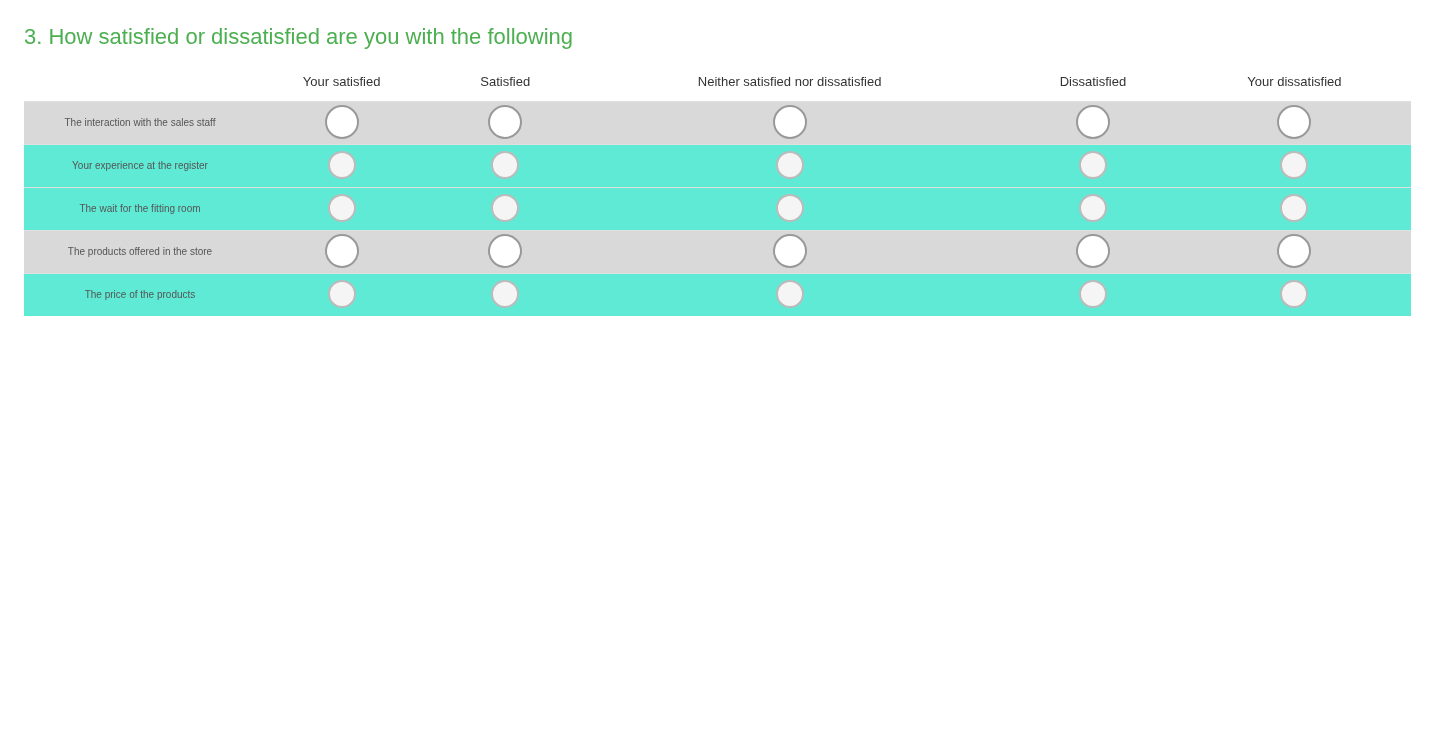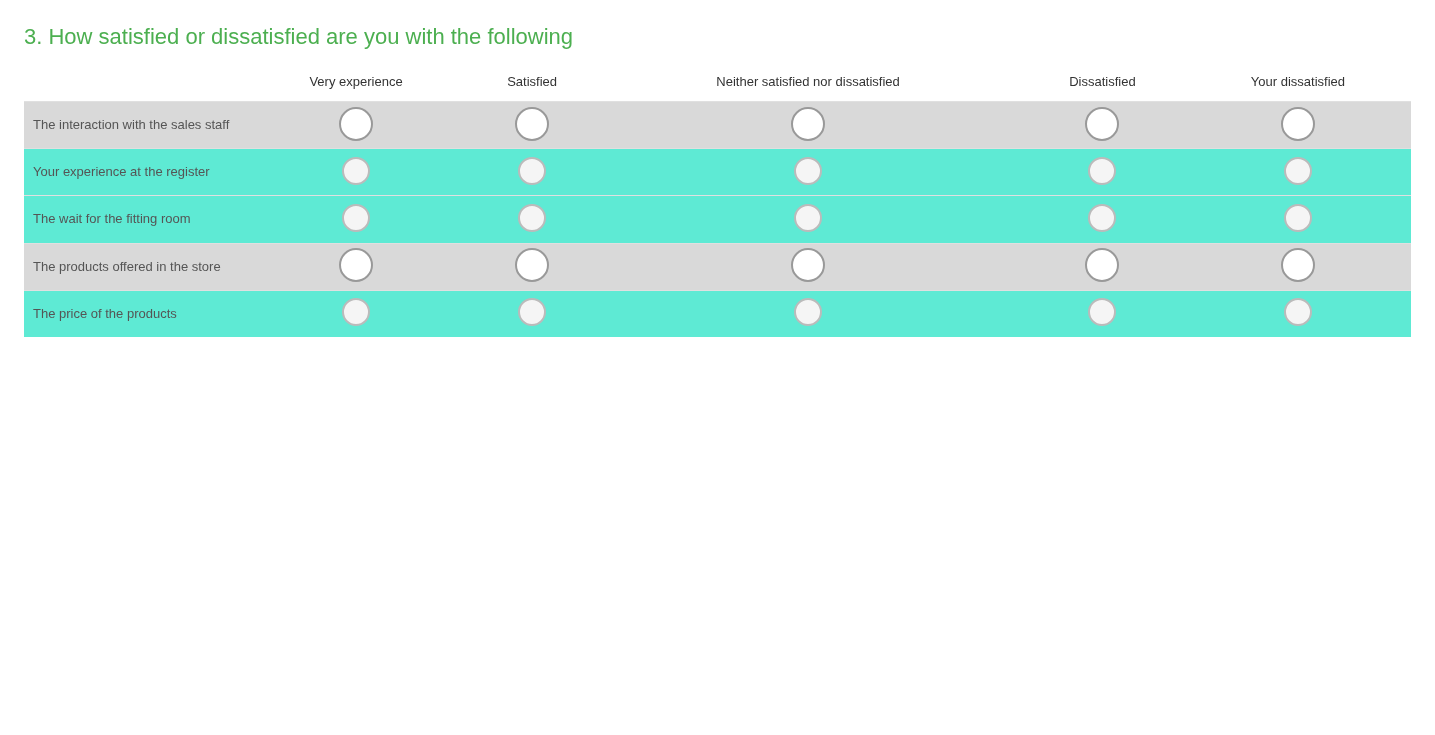--- a/index.html
+++ b/index.html
@@ -31,23 +31,23 @@
     .survey-table th.row-header {
       text-align: left;
       width: 220px;
     }
     .survey-table td {
       text-align: center;
       padding: 0;
       vertical-align: middle;
     }
     .survey-table td.row-label {
-      text-align: left;
-      padding: 14px 12px 14px 9px;
-      font-size: 13px;
+      text-align: center;
+      padding: 14px 12px 14px 24px;
+      font-size: 10px;
       color: #555;
       line-height: 1.4;
     }
     .survey-row {
       border-top: 1px solid #e0e0e0;
     }
     .survey-row.shaded {
       background-color: #d9d9d9;
     }
     .survey-row.white {
@@ -75,21 +75,21 @@
   </style>
 </head>
 <body>
 
 <h2>3. How satisfied or dissatisfied are you with the following</h2>
 
 <table class="survey-table">
   <thead>
     <tr>
       <th class="row-header"></th>
-      <th>Very experience</th>
+      <th>Your satisfied</th>
       <th>Satisfied</th>
       <th>Neither satisfied nor dissatisfied</th>
       <th>Dissatisfied</th>
       <th>Your dissatisfied</th>
     </tr>
   </thead>
   <tbody id="survey-body">
   <tr class="survey-row shaded">
         <td class="row-label">The interaction with the sales staff</td>
         <td class="radio-cell"><div class="radio-outer large"></div></td>

